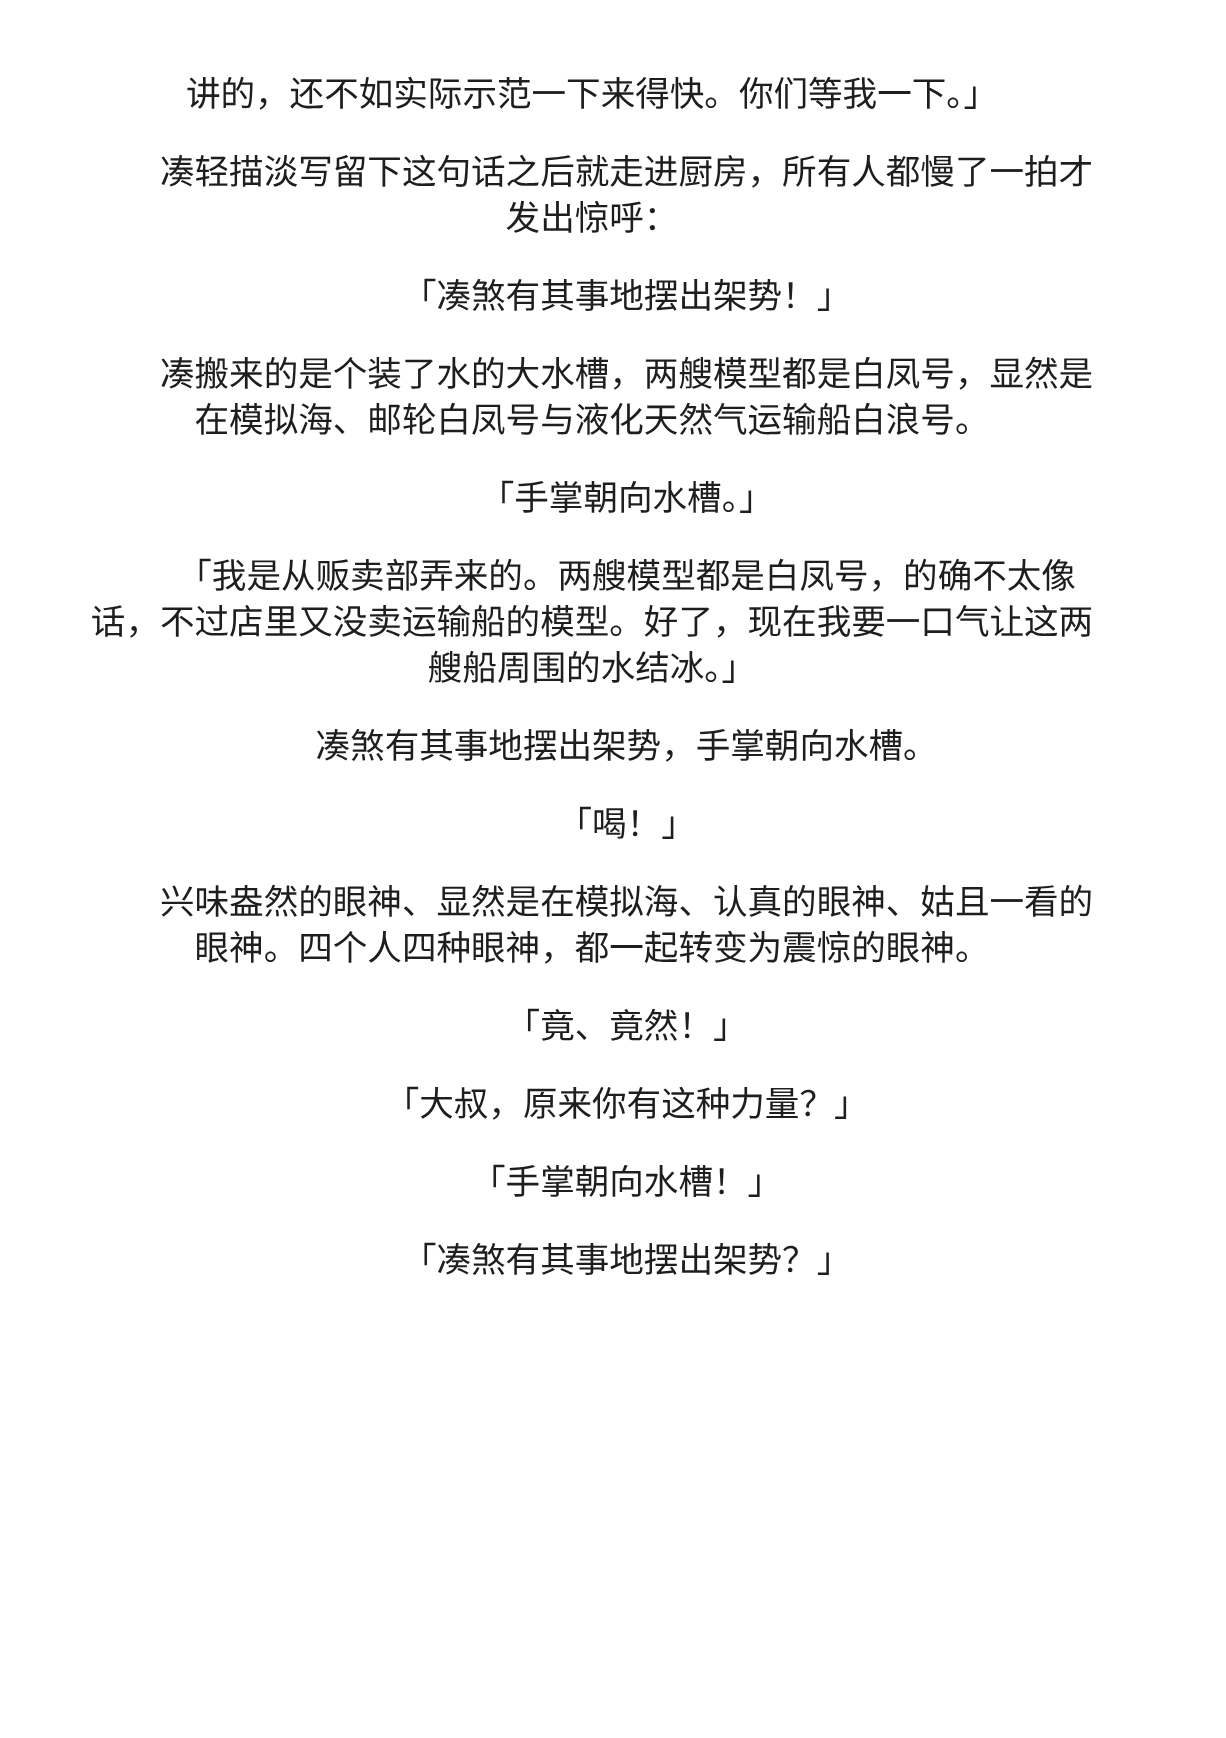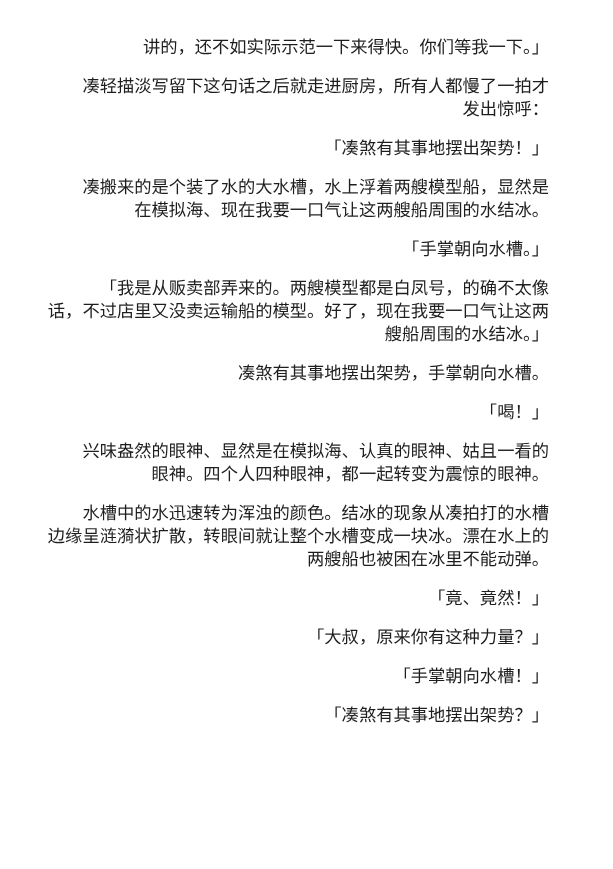--- a/index.html
+++ b/index.html
@@ -14,44 +14,43 @@
   }
   .page {
     box-sizing: border-box;
     width: 613px;
     height: 869px;
     padding: 36px 64px 20px 43px;
     font-family: "Liberation Serif", "DejaVu Serif", serif;
     font-size: 17.3px;
     line-height: 23px;
     color: #1e1e1e;
-    text-align: right;
+    text-align: center;
     word-break: normal;
     overflow: hidden;
   }
   .page p {
     margin: 0 0 16px 0;
     padding: 0;
     text-indent: 2em;
   }
   .page p.continuation {
     text-indent: 0;
   }
 </style>
 </head>
 <body style="background: rgb(255, 255, 255);">
 
 <main class="page" style="color: rgb(30, 30, 30);">
   <p class="continuation">讲的，还不如实际示范一下来得快。你们等我一下。」</p>
   <p>凑轻描淡写留下这句话之后就走进厨房，所有人都慢了一拍才发出惊呼：</p>
   <p>「凑煞有其事地摆出架势！」</p>
-  <p>凑搬来的是个装了水的大水槽，水上浮着两艘模型船，显然是在模拟海、现在我要一口气让这两艘船周围的水结冰。</p>
+  <p>凑搬来的是个装了水的大水槽，两艘模型都是白凤号，显然是在模拟海、邮轮白凤号与液化天然气运输船白浪号。</p>
   <p>「手掌朝向水槽。」</p>
   <p>「我是从贩卖部弄来的。两艘模型都是白凤号，的确不太像话，不过店里又没卖运输船的模型。好了，现在我要一口气让这两艘船周围的水结冰。」</p>
   <p>凑煞有其事地摆出架势，手掌朝向水槽。</p>
   <p>「喝！」</p>
   <p>兴味盎然的眼神、显然是在模拟海、认真的眼神、姑且一看的眼神。四个人四种眼神，都一起转变为震惊的眼神。</p>
-  <p>水槽中的水迅速转为浑浊的颜色。结冰的现象从凑拍打的水槽边缘呈涟漪状扩散，转眼间就让整个水槽变成一块冰。漂在水上的两艘船也被困在冰里不能动弹。</p>
   <p>「竟、竟然！」</p>
   <p>「大叔，原来你有这种力量？」</p>
   <p>「手掌朝向水槽！」</p>
   <p>「凑煞有其事地摆出架势？」</p>
 </main>
 
 </body></html>

